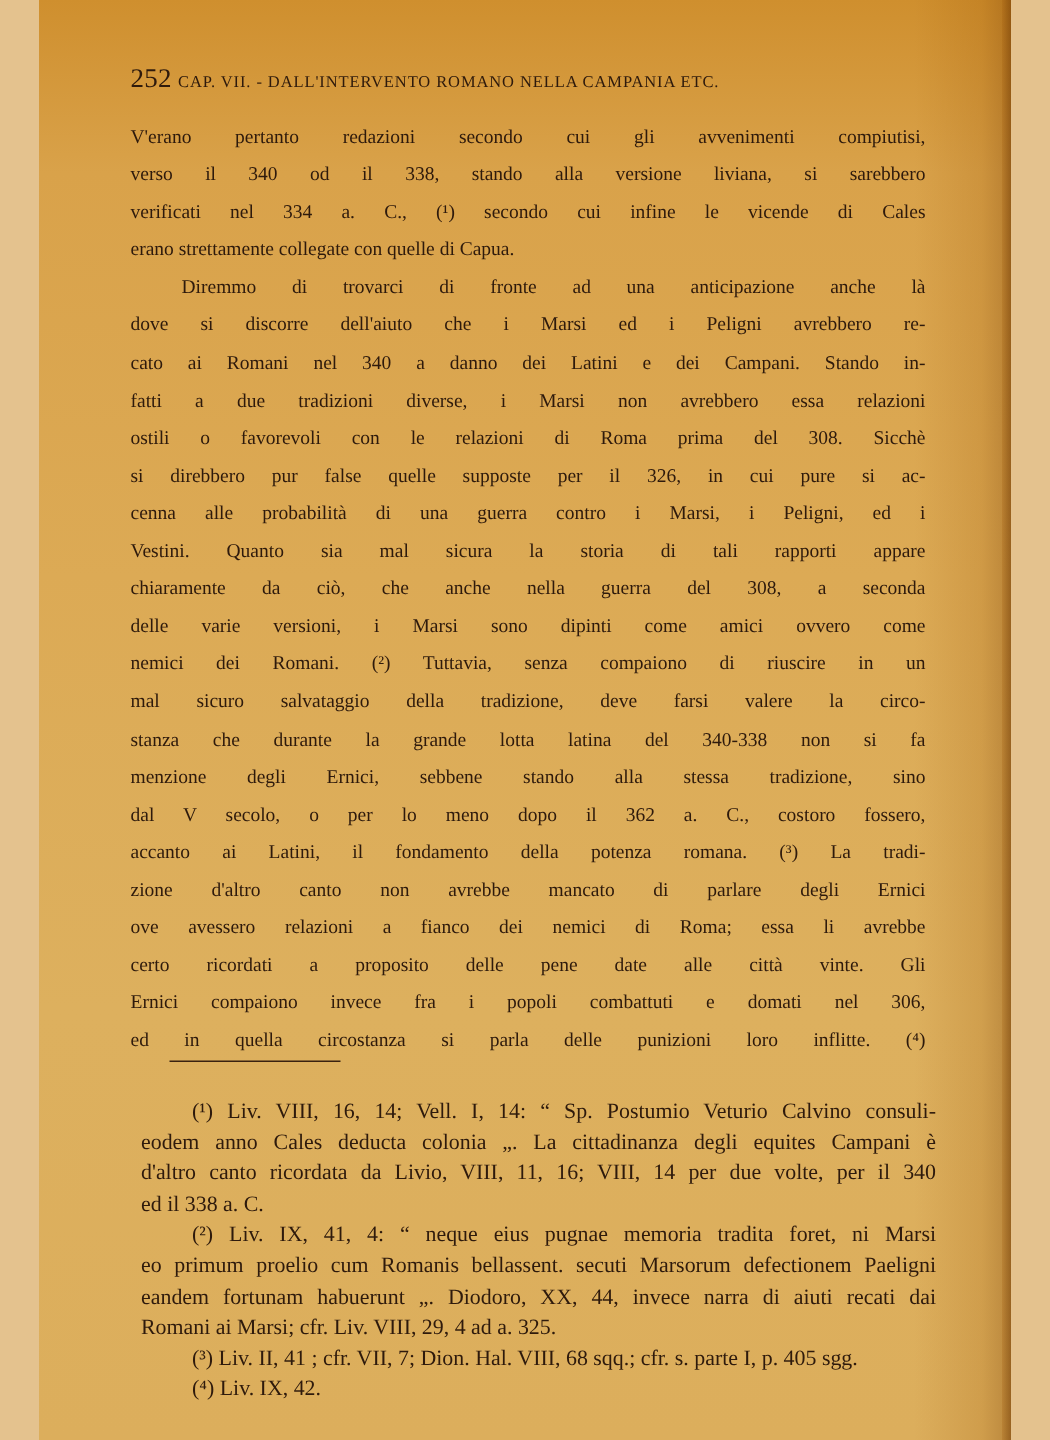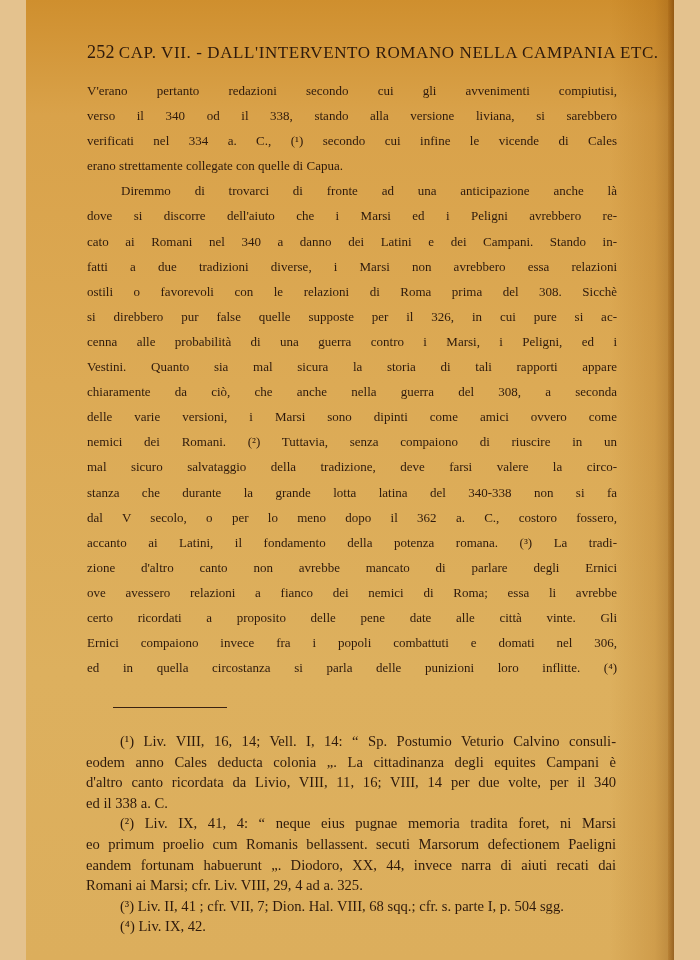--- a/index.html
+++ b/index.html
@@ -18,37 +18,37 @@
   }
   .page::before {
     content: ""; position: absolute; right: 0; top: 0; width: 6px; height: 100%;
     background: linear-gradient(to right, rgba(160,90,10,0.2), rgba(110,55,0,0.45));
   }
   .header {
     position: absolute; left: 61px; top: 42px; width: 560px; height: 22px;
     font-size: 15.5px; letter-spacing: 0.2px; white-space: nowrap;
   }
   .header .pnum { font-size: 18px; }
-  .header .runhead { font-variant: small-caps; font-size: 17px; letter-spacing: 0.6px; margin-top: 32px; }
+  .header .runhead { font-variant: small-caps; font-size: 11px; letter-spacing: 0.6px; margin-top: 32px; }
   .body-text {
     position: absolute; left: 61px; top: 78px; width: 530px;
   }
   .line {
     height: 25.1px; line-height: 25.1px; font-size: 13px;
     white-space: nowrap; text-align: justify; text-align-last: justify;
     overflow: visible;
   }
   .line.last { text-align-last: left; }
   .line.indent { padding-left: 34px; }
   .rule {
     position: absolute; left: 87px; top: 707px; width: 114px; height: 1px;
     background: #3a2210;
   }
   .notes {
-    position: absolute; left: 60px; top: 731px; width: 530px;
+    position: absolute; left: 68px; top: 731px; width: 530px;
   }
   .nline {
     height: 20.6px; line-height: 20.6px; font-size: 14.6px;
     white-space: nowrap; text-align: justify; text-align-last: justify;
   }
   .nline.last { text-align-last: left; }
   .nline.indent { padding-left: 34px; }
 </style>
 </head>
 <body>
@@ -70,36 +70,37 @@
       <div class="line">fatti a due tradizioni diverse, i Marsi non avrebbero essa relazioni</div>
       <div class="line">ostili o favorevoli con le relazioni di Roma prima del 308. Sicchè</div>
       <div class="line">si direbbero pur false quelle supposte per il 326, in cui pure si ac-</div>
       <div class="line">cenna alle probabilità di una guerra contro i Marsi, i Peligni, ed i</div>
       <div class="line">Vestini. Quanto sia mal sicura la storia di tali rapporti appare</div>
       <div class="line">chiaramente da ciò, che anche nella guerra del 308, a seconda</div>
       <div class="line">delle varie versioni, i Marsi sono dipinti come amici ovvero come</div>
       <div class="line">nemici dei Romani. (²) Tuttavia, senza compaiono di riuscire in un</div>
       <div class="line">mal sicuro salvataggio della tradizione, deve farsi valere la circo-</div>
       <div class="line">stanza che durante la grande lotta latina del 340-338 non si fa</div>
+      <div class="line">menzione degli Ernici, sebbene stando alla stessa tradizione, sino</div>
       <div class="line">dal V secolo, o per lo meno dopo il 362 a. C., costoro fossero,</div>
       <div class="line">accanto ai Latini, il fondamento della potenza romana. (³) La tradi-</div>
       <div class="line">zione d'altro canto non avrebbe mancato di parlare degli Ernici</div>
       <div class="line">ove avessero relazioni a fianco dei nemici di Roma; essa li avrebbe</div>
       <div class="line">certo ricordati a proposito delle pene date alle città vinte. Gli</div>
       <div class="line">Ernici compaiono invece fra i popoli combattuti e domati nel 306,</div>
       <div class="line">ed in quella circostanza si parla delle punizioni loro inflitte. (⁴)</div>
     </div>
 
   <div class="rule"></div>
 
   <div class="notes" id="notes">
       <div class="nline indent">(¹) Liv. VIII, 16, 14; Vell. I, 14: “ Sp. Postumio Veturio Calvino consuli-</div>
       <div class="nline">eodem anno Cales deducta colonia „. La cittadinanza degli equites Campani è</div>
       <div class="nline">d'altro canto ricordata da Livio, VIII, 11, 16; VIII, 14 per due volte, per il 340</div>
       <div class="nline last">ed il 338 a. C.</div>
       <div class="nline indent">(²) Liv. IX, 41, 4: “ neque eius pugnae memoria tradita foret, ni Marsi</div>
       <div class="nline">eo primum proelio cum Romanis bellassent. secuti Marsorum defectionem Paeligni</div>
       <div class="nline">eandem fortunam habuerunt „. Diodoro, XX, 44, invece narra di aiuti recati dai</div>
       <div class="nline last">Romani ai Marsi; cfr. Liv. VIII, 29, 4 ad a. 325.</div>
-      <div class="nline indent last">(³) Liv. II, 41 ; cfr. VII, 7; Dion. Hal. VIII, 68 sqq.; cfr. s. parte I, p. 504 sgg.</div>
+      <div class="nline indent last">(³) Liv. II, 41 ; cfr. VII, 7; Dion. Hal. VIII, 68 sqq.; cfr. s. parte I, p. 405 sgg.</div>
       <div class="nline indent last">(⁴) Liv. IX, 42.</div>
     </div>
 </div>
 
 </body></html>

